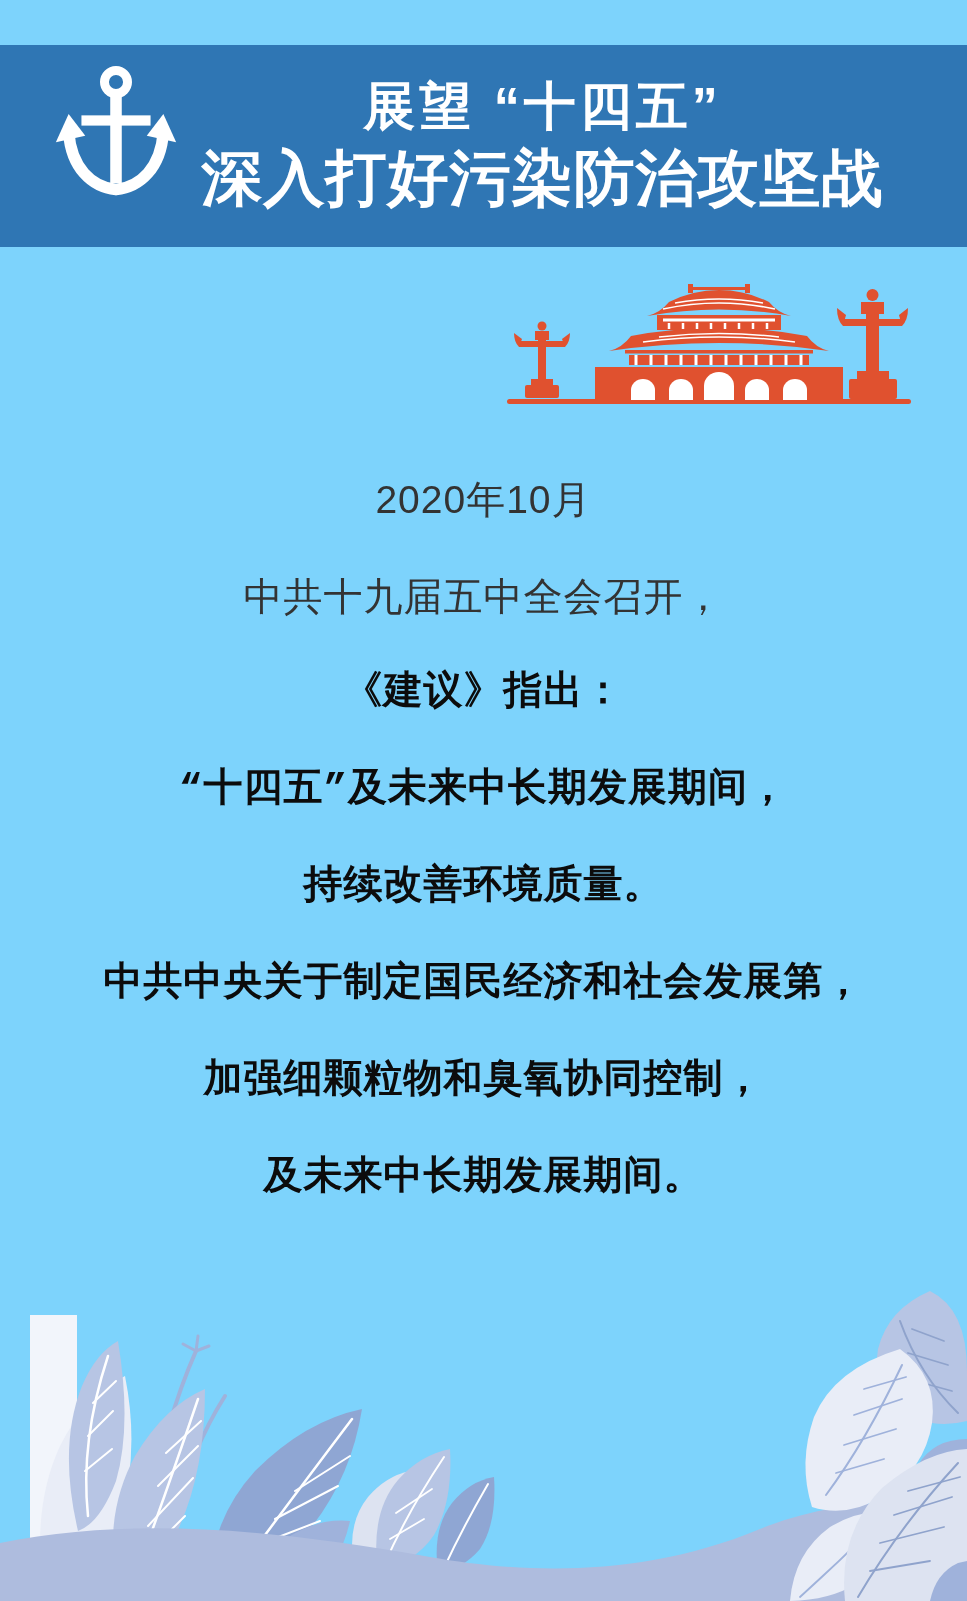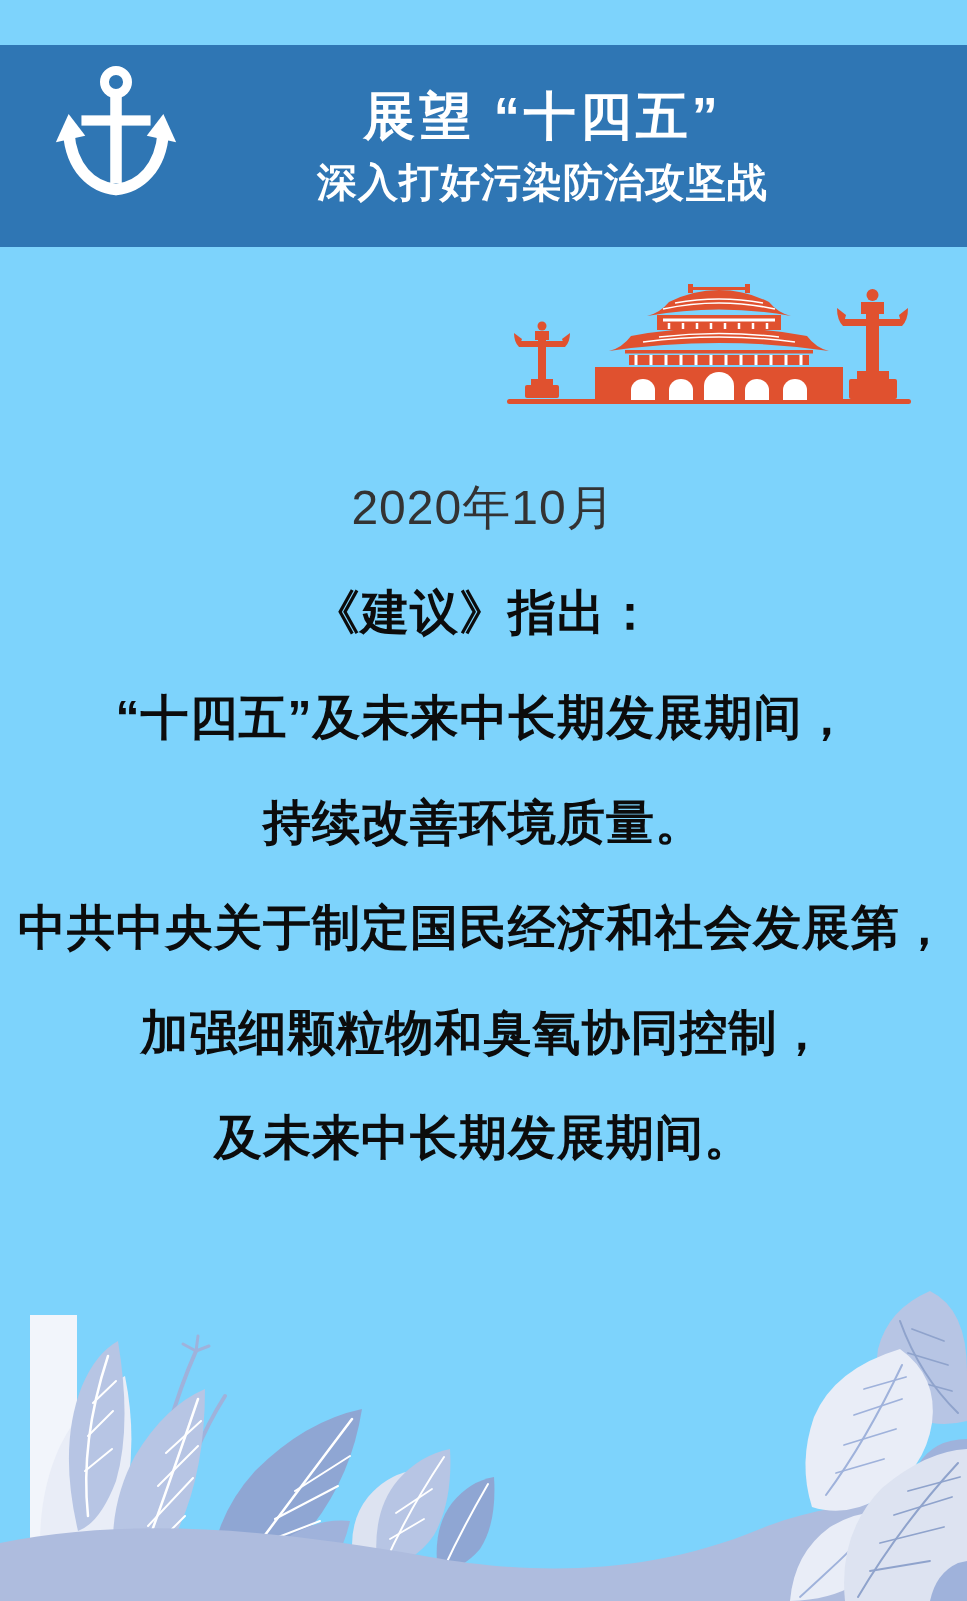--- a/index.html
+++ b/index.html
@@ -12,32 +12,32 @@
     position:absolute; top:45px; left:0; width:967px; height:202px;
     background:var(--banner-blue,#2F76B4);
   }
   .anchor-wrap{position:absolute; left:52px; top:14px; width:128px; height:146px;}
   .titles{
     position:absolute; left:118px; right:0; top:0; bottom:0;
     display:flex; flex-direction:column; justify-content:center; align-items:center;
     color:var(--banner-text,#fff); font-weight:bold; line-height:1;
   }
   .t1{font-size:52px; letter-spacing:4px;}
-  .t2{font-size:40px; letter-spacing:1px; margin-top:20px;}
+  .t2{font-size:61px; letter-spacing:1px; margin-top:20px;font-family:Liberation Mono, monospace;}
   
   .gate{position:absolute; left:503px; top:281px; width:412px; height:128px;}
   .gate-fill{fill:var(--illustration-orange,#E0512F);}
   .white{fill:#fff;}
   
   .content{position:absolute; top:447px; left:0; width:967px;}
   .content p{
-    margin:16px; text-align:center; font-size:48px; line-height:89px;
+    margin:8px; text-align:center; font-size:39px; line-height:89px;
     color:var(--body-text,#333333); letter-spacing:1px; white-space:nowrap;
   }
-  .content p.b{font-weight:bold; color:var(--body-text-bold,#0C0C0C);}
+  .content p.b{font-weight:bold; color:var(--body-text-bold,#0C0C0C);font-family:Liberation Mono, monospace;}
   
   .deco{position:absolute; left:0; bottom:0; width:967px; height:320px;}
   .wave{fill:var(--wave-blue,#AEBCDE);}
   .lf-dark{fill:var(--leaf-dark,#8FA6D3);}
   .lf-med{fill:var(--leaf-medium,#9FB2DB);}
   .lf-soft{fill:var(--leaf-soft,#B7C5E4);}
   .lf-pale{fill:var(--leaf-pale,#DDE3F1);}
   .lf-faint{fill:var(--leaf-faint,#E9EDF7);}
   .panel{fill:var(--panel-faint,#F2F5FB);}
   .vein-w{stroke:#fff; fill:none; stroke-linecap:round;}
@@ -119,20 +119,21 @@
         <path d="M133,74 v10 M148,74 v10 M163,74 v10 M178,74 v10 M193,74 v10 M208,74 v10 M223,74 v10 M238,74 v10 M253,74 v10 M268,74 v10 M283,74 v10 M298,74 v10" stroke="#fff" stroke-width="3" fill="none"></path>
         <path d="M166,42 v6 M180,42 v6 M194,42 v6 M208,42 v6 M222,42 v6 M236,42 v6 M250,42 v6 M264,42 v6" stroke="#fff" stroke-width="2.5" fill="none"></path>
         <path d="M160,28 q56,-12 112,0 M172,22 q44,-8 88,0" stroke="#fff" stroke-width="1.5" fill="none"></path>
         <path d="M140,61 q76,-10 152,0 M156,56 q60,-7 120,0" stroke="#fff" stroke-width="1.5" fill="none"></path>
       </g>
     </svg>
   </div>
 
   <main class="content">
     <p>2020年10月</p>
+    <p>中共十九届五中全会召开，</p>
     <p class="b">《建议》指出：</p>
     <p class="b">“十四五”及未来中长期发展期间，</p>
     <p class="b">持续改善环境质量。</p>
     <p class="b">中共中央关于制定国民经济和社会发展第，</p>
     <p class="b">加强细颗粒物和臭氧协同控制，</p>
     <p class="b">及未来中长期发展期间。</p>
   </main>
 
   <div class="deco">
     <svg viewBox="0 0 967 320" width="967" height="320" aria-hidden="true">

